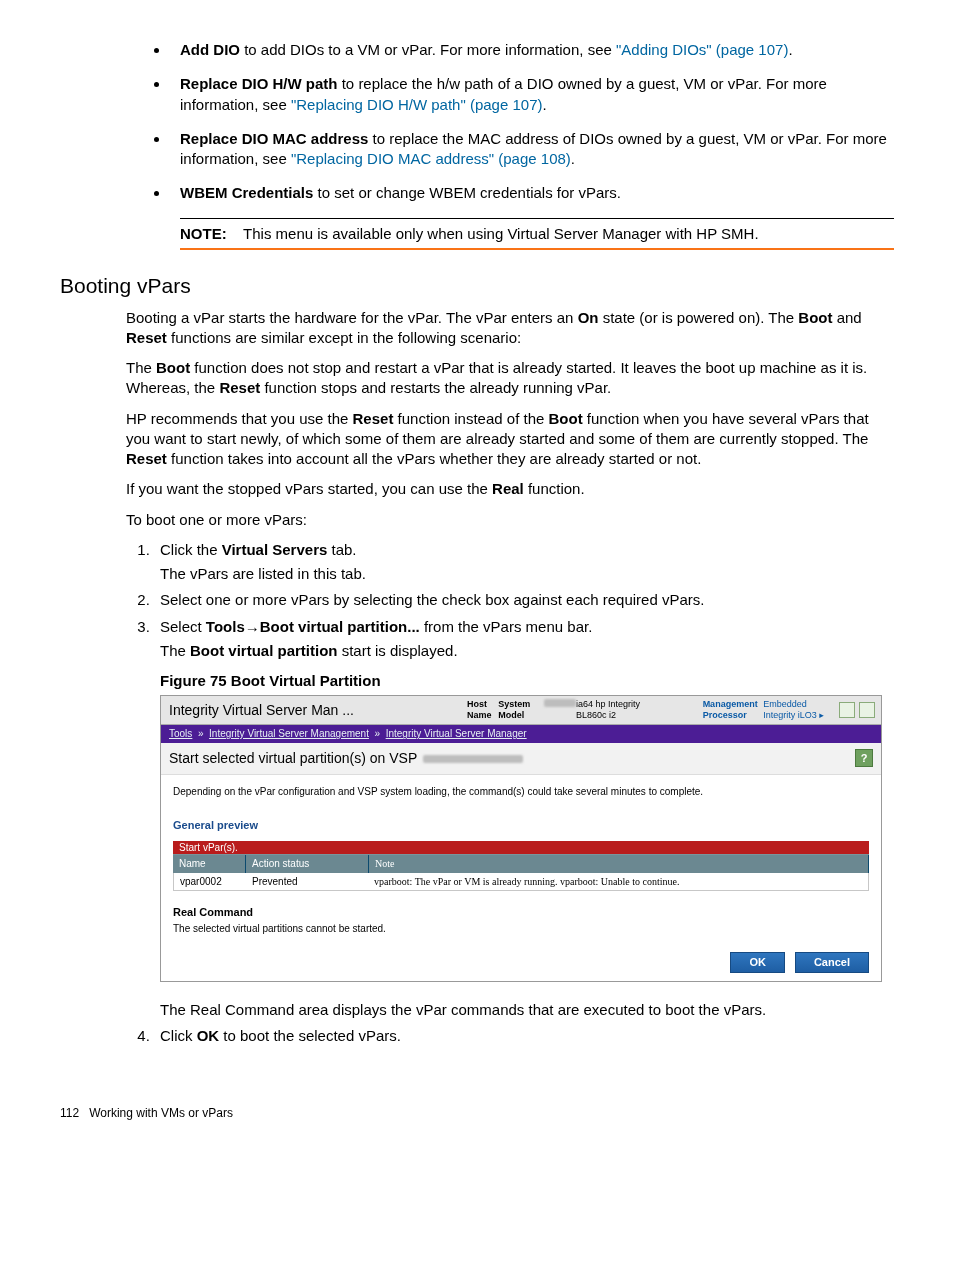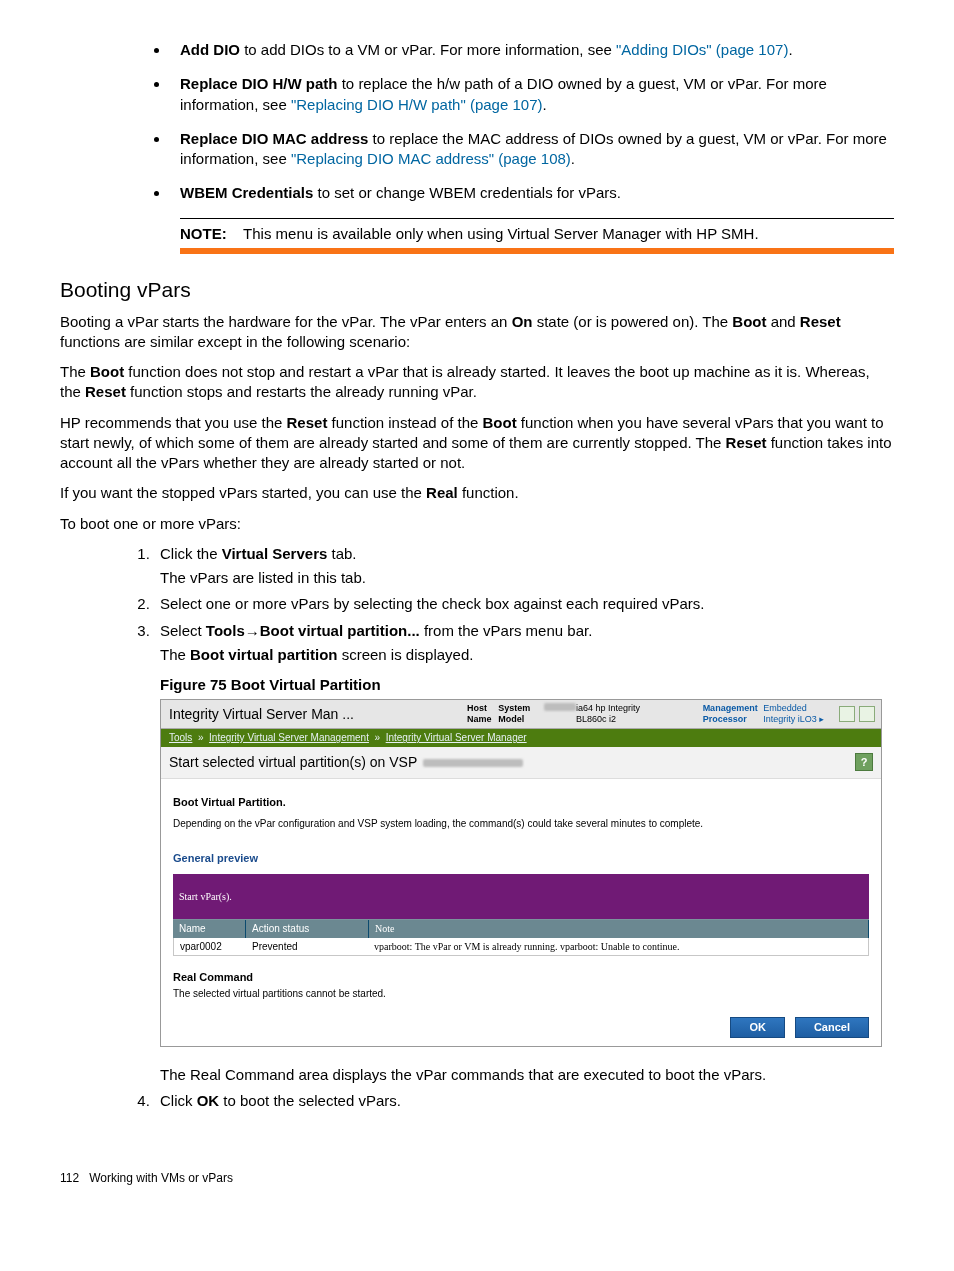--- a/index.html
+++ b/index.html
@@ -23,31 +23,32 @@
     line-height: 1.35;
   }
   .b { font-weight: bold; }
   a.doclink {
     color: #0066a1;
     text-decoration: none;
   }
   .note-block {
     margin-left: 120px;
     border-top: 1px solid #000;
-    border-bottom: 6px solid #f97316;
+    border-bottom: 2px solid #f97316;
     padding: 6px 0;
     margin-top: 8px;
     margin-bottom: 24px;
   }
   h2.section {
     font-size: 21px;
     font-weight: normal;
     margin: 18px 0 10px 0;
   }
   .body-indent {
+    margin-left: 66px;
     line-height: 1.35;
   }
   .body-indent p { margin: 0 0 10px 0; }
   ol.steps {
     margin-left: 66px;
     padding-left: 28px;
     margin-top: 6px;
     margin-bottom: 6px;
   }
   ol.steps li {
@@ -110,21 +111,21 @@
     gap: 4px;
     padding: 0 6px;
   }
   .sq-icon {
     width: 16px; height: 16px;
     background: #e9f3e4;
     border: 1px solid #8aab7a;
     box-sizing: border-box;
   }
   .fig-breadcrumb {
-    background: #4d7c0f;
+    background: #4c1d95;
     color: #e6f0f3;
     padding: 2px 8px;
     font-size: 10px;
   }
   .fig-breadcrumb a { color: #e6f0f3; text-decoration: underline; }
   .fig-sub {
     display: flex;
     align-items: center;
     justify-content: space-between;
     background: #f2f2f2;
@@ -142,25 +143,24 @@
     align-items: center;
     justify-content: center;
     font-weight: bold;
     font-size: 11px;
     border: 1px solid #4c7a3e;
   }
   .fig-body { padding: 10px 12px 8px 12px; }
   .fig-h { font-weight: bold; font-size: 11px; margin: 6px 0 8px 0; }
   .fig-note { font-size: 10px; margin-bottom: 20px; }
   .tbl-head {
-    background: #701a75;
+    background: #b91c1c;
     color: #fff;
     font-size: 10px;
-    padding: 16px 6px;
-    font-family: Liberation Serif, serif;
+    padding: 0 6px;
   }
   .tbl-cols {
     display: flex;
     background: #6b8891;
     color: #fff;
     font-size: 10px;
     border-top: 1px solid #7a949c;
   }
   .tbl-cols > div { padding: 2px 6px; border-right: 1px solid #0c4a6e; }
   .tbl-row {
@@ -240,21 +240,21 @@
 
 <ol class="steps">
   <li>
     <span>Click the </span><span class="b">Virtual Servers</span><span> tab.</span>
     <div class="sub">The vPars are listed in this tab.</div>
   </li>
   <li>Select one or more vPars by selecting the check box against each required vPars.</li>
   <li>
     <span>Select </span><span class="b">Tools</span><span>→</span><span class="b">Boot virtual partition...</span><span> from the vPars menu bar.</span>
     <div class="sub">
-      <span>The </span><span class="b">Boot virtual partition</span><span> screen is displayed.</span>
+      <span>The </span><span class="b">Boot virtual partition</span><span> start is displayed.</span>
     </div>
 
     <div class="figcap" style="margin-left:0">Figure 75 Boot Virtual Partition</div>
 
     
     <div class="figure" style="margin-left:0">
       <div class="fig-header">
         <div class="fig-title">Integrity Virtual Server Man ...</div>
         <div class="fig-meta">
           <div class="fig-meta-col">
@@ -281,21 +281,20 @@
         <a href="#">Integrity Virtual Server Manager</a>
       </div>
       <div class="fig-sub">
         <div>
           <span class="fig-sub-title">Start selected virtual partition(s) on VSP</span>
           &nbsp;<span class="blur" style="width:100px"></span>
         </div>
         <div class="help-icon">?</div>
       </div>
       <div class="fig-body">
-        <div class="fig-h">Boot Virtual Partition.</div>
         <div class="fig-note">Depending on the vPar configuration and VSP system loading, the command(s) could take several minutes to complete.</div>
         <div class="fig-h" style="color:#1a4b8c">General preview</div>
         <div class="tbl-head">Start vPar(s).</div>
         <div class="tbl-cols">
           <div class="c-name">Name</div>
           <div class="c-status">Action status</div>
           <div class="c-note">Note</div>
         </div>
         <div class="tbl-row">
           <div class="c-name">vpar0002</div>

